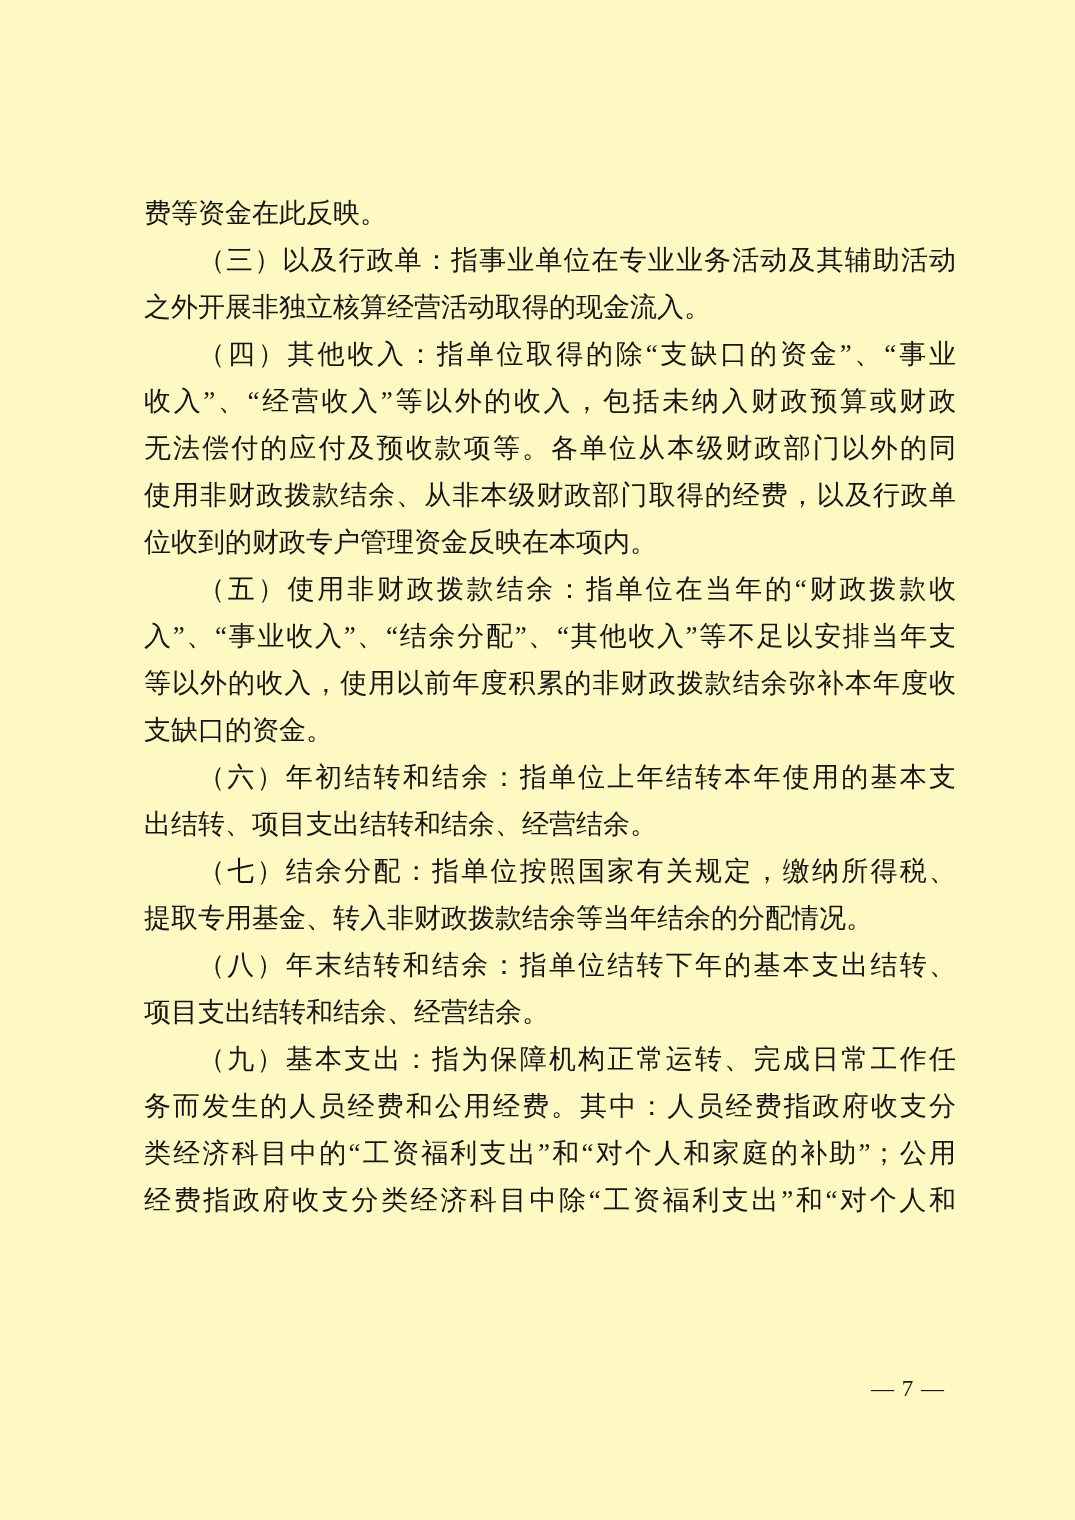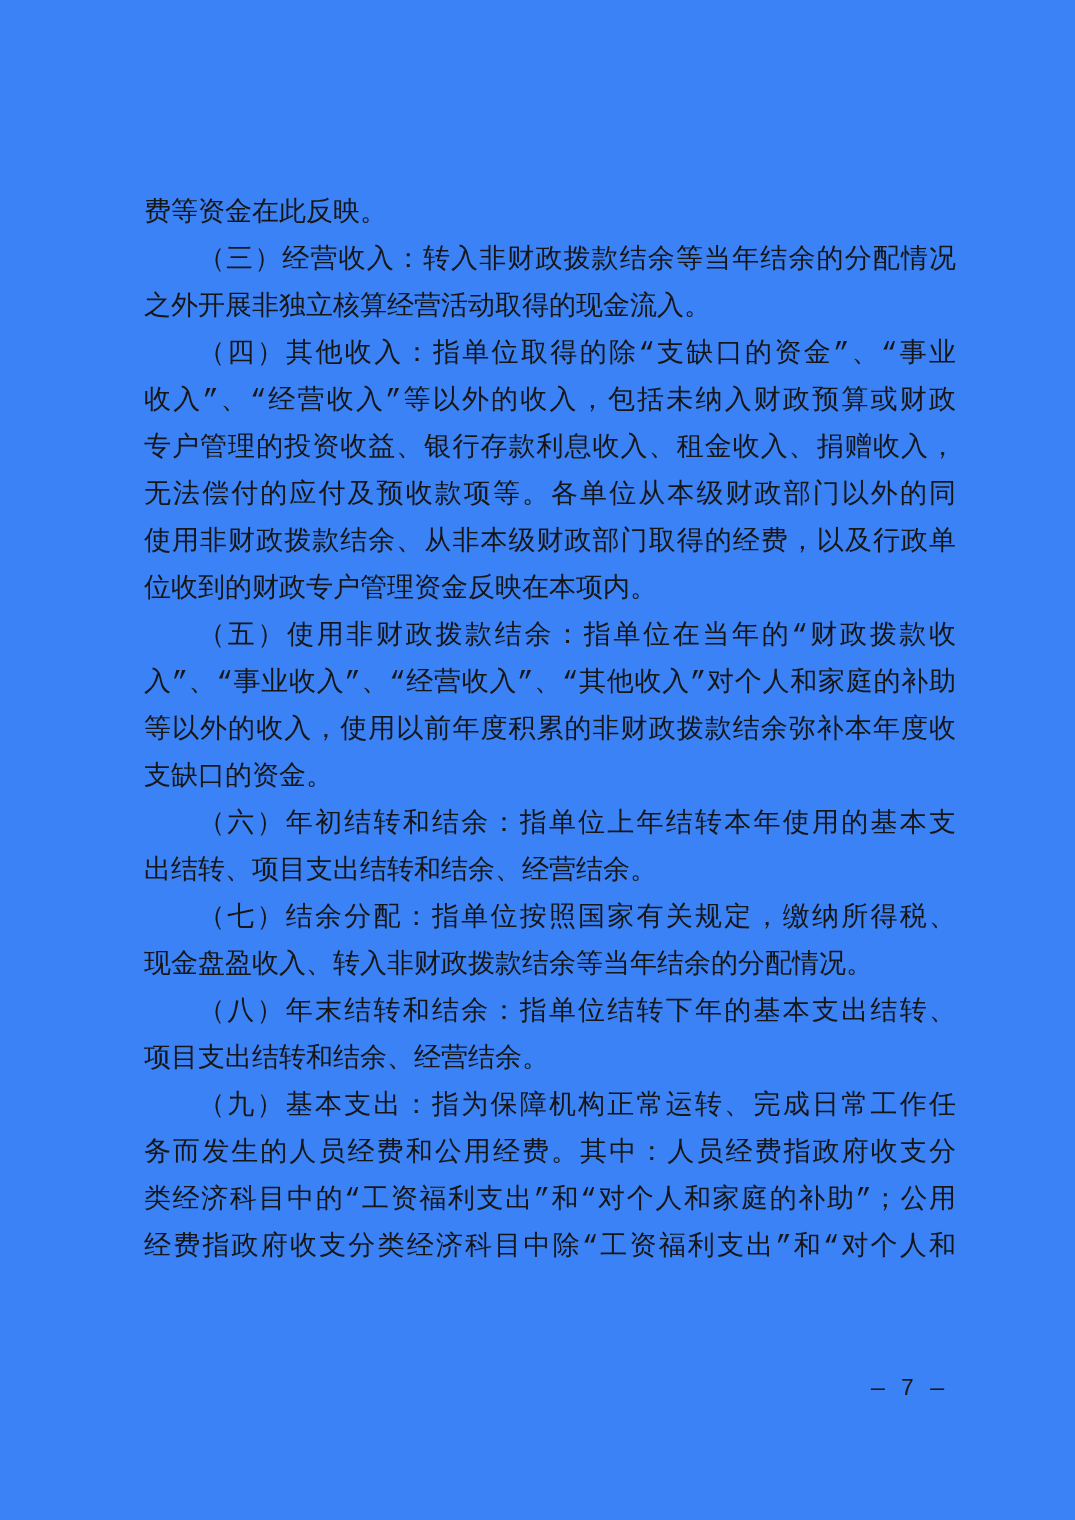--- a/index.html
+++ b/index.html
@@ -4,23 +4,23 @@
 <style>
   html, body {
     margin: 0;
     padding: 0;
     background: #ffffff;
   }
   .page {
     position: relative;
     width: 1075px;
     height: 1520px;
-    background: #3b82f6;
+    background: #fef9c3;
     overflow: hidden;
-    font-family: Liberation Mono, monospace;
+    font-family: Liberation Serif, serif;
   }
   .text-block {
     position: absolute;
     left: 144px;
     top: 190px;
     width: 812px;
     font-size: 27px;
     line-height: 47px;
     color: #161616;
   }
@@ -44,36 +44,35 @@
     letter-spacing: 1px;
     white-space: nowrap;
   }
 </style>
 </head>
 <body>
 
 <div class="page">
   <div class="text-block">
     <div class="line">费等资金在此反映。</div>
-    <div class="line indent fill">（三）经营收入：转入非财政拨款结余等当年结余的分配情况</div>
+    <div class="line indent fill">（三）以及行政单：指事业单位在专业业务活动及其辅助活动</div>
     <div class="line">之外开展非独立核算经营活动取得的现金流入。</div>
     <div class="line indent fill">（四）其他收入：指单位取得的除“支缺口的资金”、“事业</div>
     <div class="line fill">收入”、“经营收入”等以外的收入，包括未纳入财政预算或财政</div>
-    <div class="line fill">专户管理的投资收益、银行存款利息收入、租金收入、捐赠收入，</div>
     <div class="line fill">无法偿付的应付及预收款项等。各单位从本级财政部门以外的同</div>
     <div class="line fill">使用非财政拨款结余、从非本级财政部门取得的经费，以及行政单</div>
     <div class="line">位收到的财政专户管理资金反映在本项内。</div>
     <div class="line indent fill">（五）使用非财政拨款结余：指单位在当年的“财政拨款收</div>
-    <div class="line fill">入”、“事业收入”、“经营收入”、“其他收入”对个人和家庭的补助</div>
+    <div class="line fill">入”、“事业收入”、“结余分配”、“其他收入”等不足以安排当年支</div>
     <div class="line fill">等以外的收入，使用以前年度积累的非财政拨款结余弥补本年度收</div>
     <div class="line">支缺口的资金。</div>
     <div class="line indent fill">（六）年初结转和结余：指单位上年结转本年使用的基本支</div>
     <div class="line">出结转、项目支出结转和结余、经营结余。</div>
     <div class="line indent fill">（七）结余分配：指单位按照国家有关规定，缴纳所得税、</div>
-    <div class="line">现金盘盈收入、转入非财政拨款结余等当年结余的分配情况。</div>
+    <div class="line">提取专用基金、转入非财政拨款结余等当年结余的分配情况。</div>
     <div class="line indent fill">（八）年末结转和结余：指单位结转下年的基本支出结转、</div>
     <div class="line">项目支出结转和结余、经营结余。</div>
     <div class="line indent fill">（九）基本支出：指为保障机构正常运转、完成日常工作任</div>
     <div class="line fill">务而发生的人员经费和公用经费。其中：人员经费指政府收支分</div>
     <div class="line fill">类经济科目中的“工资福利支出”和“对个人和家庭的补助”；公用</div>
     <div class="line fill">经费指政府收支分类经济科目中除“工资福利支出”和“对个人和</div>
   </div>
   <div class="page-num">— 7 —</div>
 </div>
 

